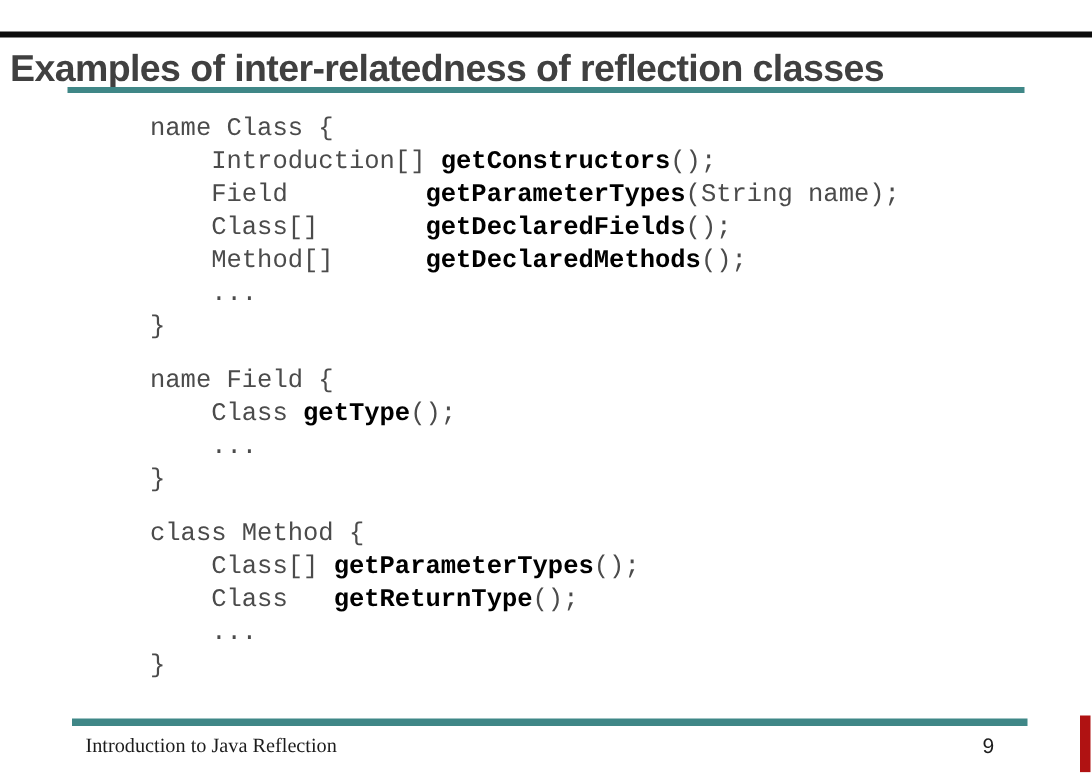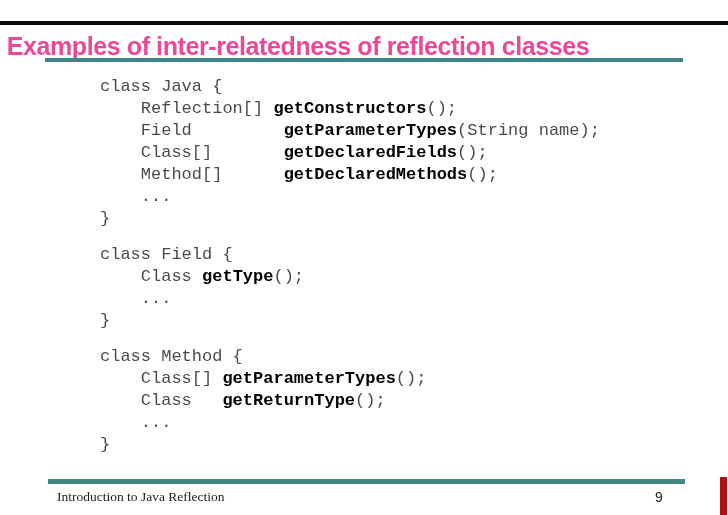--- a/index.html
+++ b/index.html
@@ -34,21 +34,21 @@
   }
   .title {
     position: absolute;
     top: 32px;
     left: 0;
     width: 596px;
     text-align: center;
     font-size: 25px;
     font-weight: bold;
     letter-spacing: -0.4px;
-    color: #ec4899;
+    color: #404040;
     white-space: nowrap;
   }
   .title-rule {
     position: absolute;
     top: 58px;
     left: 45px;
     width: 638px;
     height: 4px;
     background: var(--teal, #3f8787);
   }
@@ -108,28 +108,28 @@
 
 <div class="slide">
 
   <div class="top-rule"></div>
 
   <div class="title">Examples of inter-relatedness of reflection classes</div>
 
   <div class="title-rule"></div>
 
   <div class="code-area">
-      <pre class="code-block"><span class="reg">class Java {</span>
-<span class="reg">    Reflection[] </span><span class="bold">getConstructors</span><span class="reg">();</span>
+      <pre class="code-block"><span class="reg">name Class {</span>
+<span class="reg">    Introduction[] </span><span class="bold">getConstructors</span><span class="reg">();</span>
 <span class="reg">    Field         </span><span class="bold">getParameterTypes</span><span class="reg">(String name);</span>
 <span class="reg">    Class[]       </span><span class="bold">getDeclaredFields</span><span class="reg">();</span>
 <span class="reg">    Method[]      </span><span class="bold">getDeclaredMethods</span><span class="reg">();</span>
 <span class="reg">    ...</span>
 <span class="reg">}</span></pre>
-      <pre class="code-block"><span class="reg">class Field {</span>
+      <pre class="code-block"><span class="reg">name Field {</span>
 <span class="reg">    Class </span><span class="bold">getType</span><span class="reg">();</span>
 <span class="reg">    ...</span>
 <span class="reg">}</span></pre>
       <pre class="code-block"><span class="reg">class Method {</span>
 <span class="reg">    Class[] </span><span class="bold">getParameterTypes</span><span class="reg">();</span>
 <span class="reg">    Class   </span><span class="bold">getReturnType</span><span class="reg">();</span>
 <span class="reg">    ...</span>
 <span class="reg">}</span></pre>
     </div>
 

